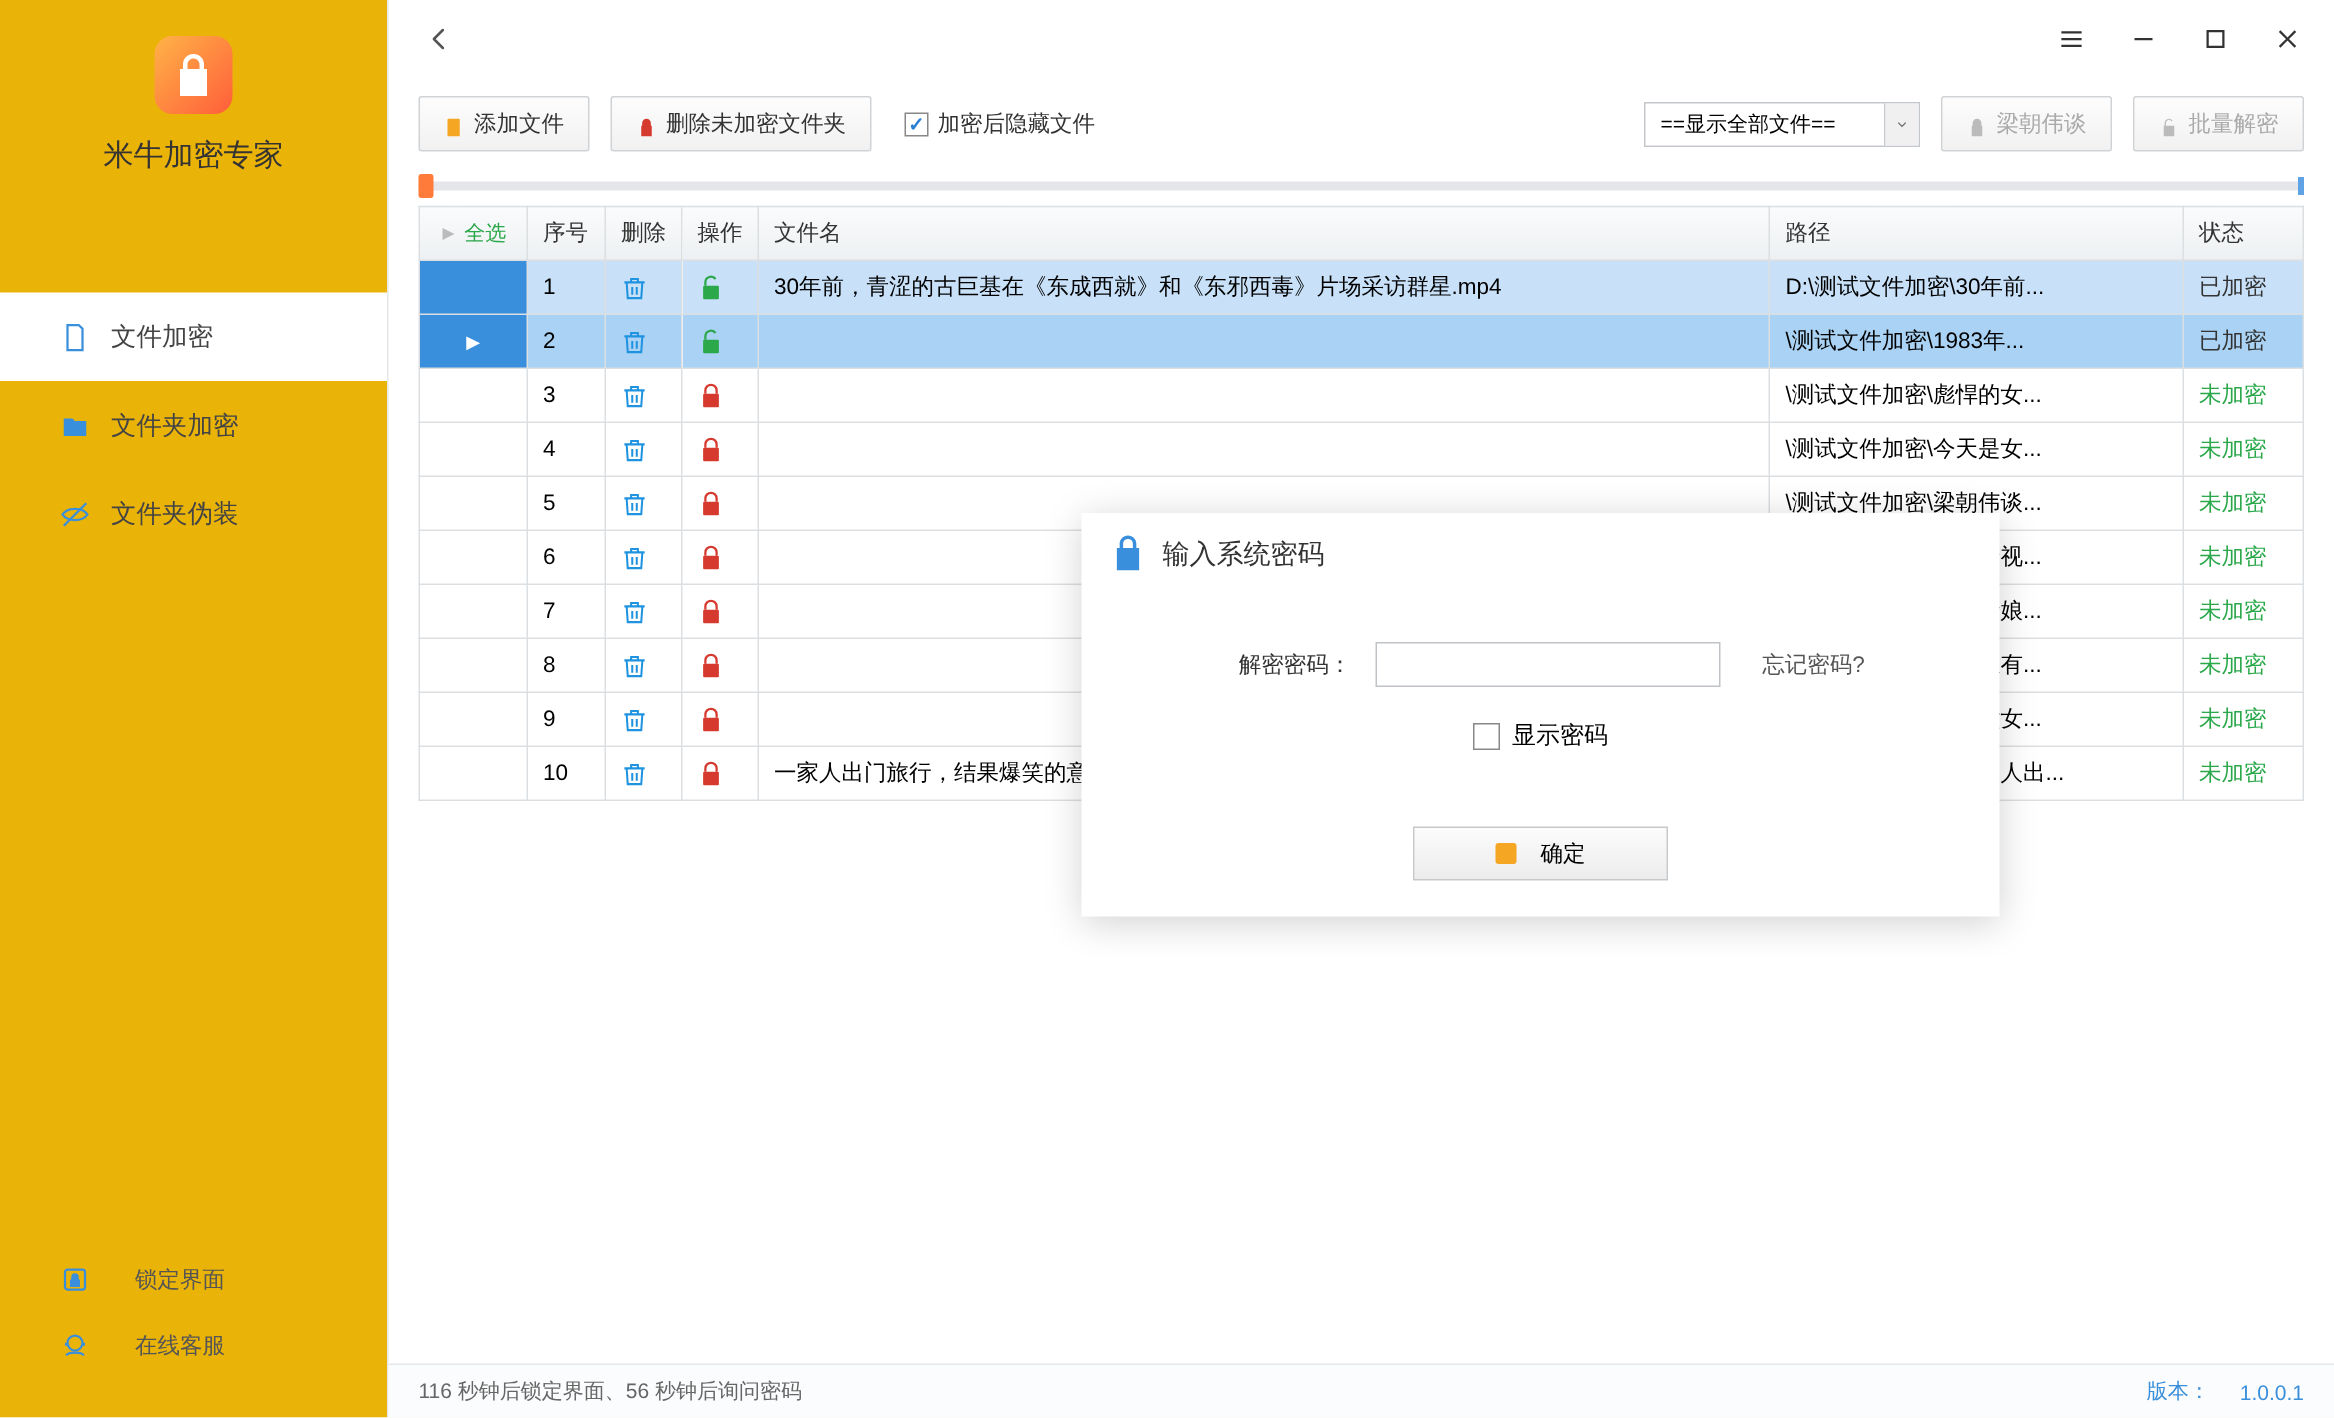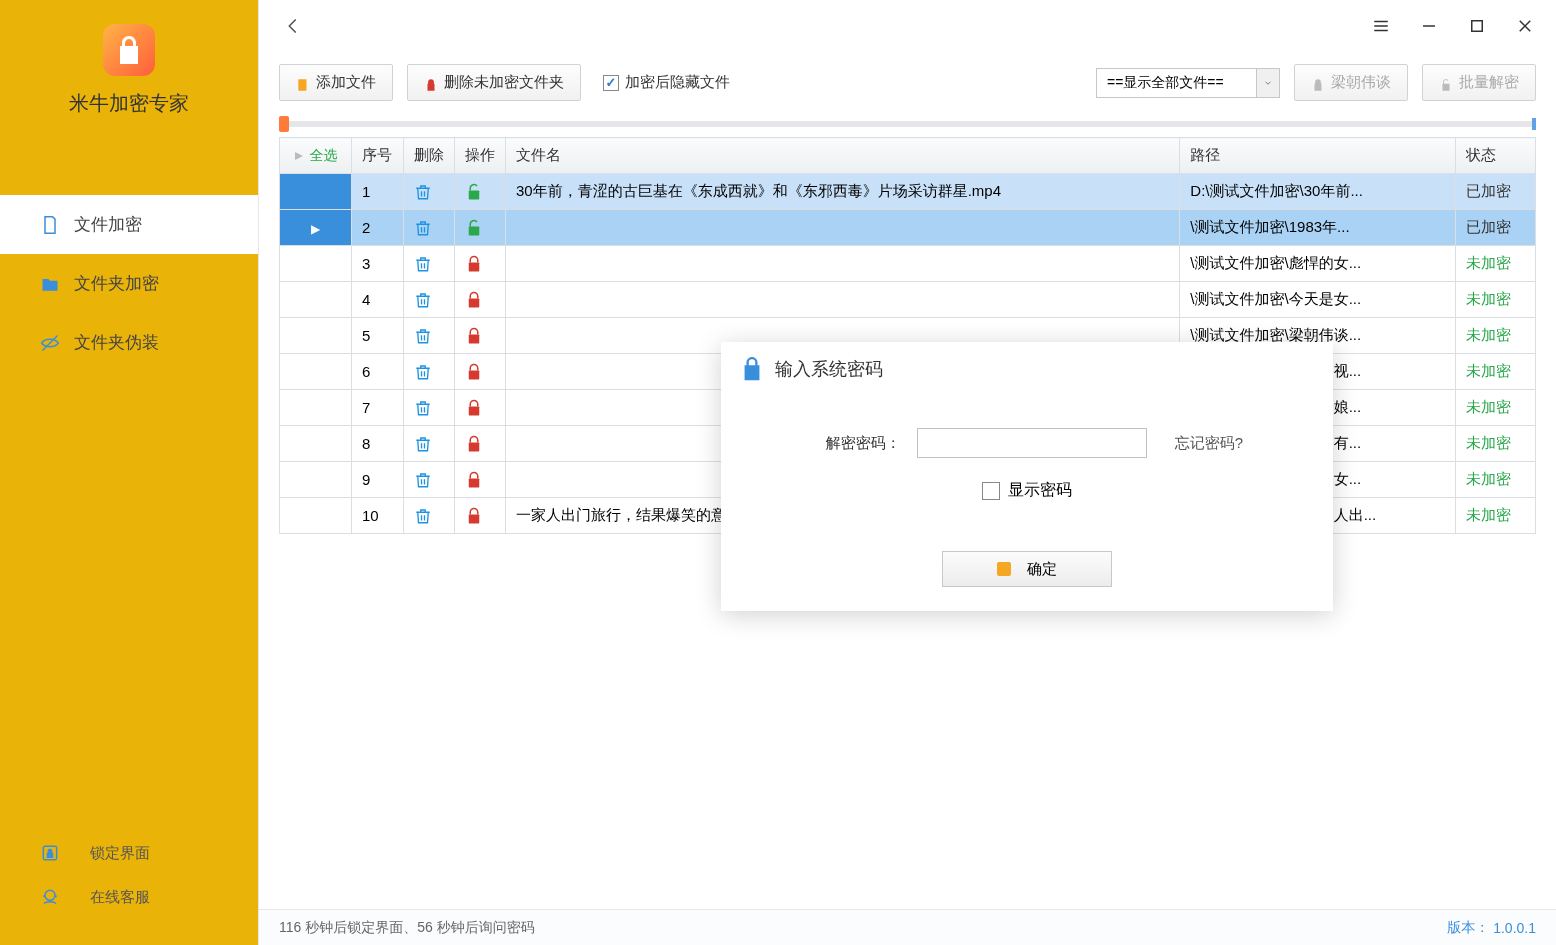--- a/index.html
+++ b/index.html
@@ -63,21 +63,21 @@
 tr.row-sel td.sel-col, tr.row-active td.sel-col { background: #3a8fdc; }
 .row-arrow { color: #fff; font-size: 12px; }
 .trash { color: #1f93e0; cursor: pointer; }
 .lock-green { color: #2aa84a; cursor: pointer; }
 .lock-red { color: #d63a2e; cursor: pointer; }
 .stat-enc { color: #333; }
 .stat-unenc { color: #2aa84a; }
 
 
 .status-bar { height: 36px; display: flex; align-items: center; padding: 0 20px; font-size: 14px; color: #666; border-top: 1px solid #e5e8eb; background: #fbfcfd; }
-.status-bar .right { margin-left: auto; display: flex; align-items: center; gap: 4px; }
+.status-bar .right { margin-left: auto; display: flex; align-items: center; gap: 20px; }
 .version-label { color: #3a8fdc; }
 
 
 .dialog { position: absolute; left: 462px; top: 302px; width: 612px; background: #fff; box-shadow: 0 4px 24px rgba(0,0,0,.18); z-index: 100; margin-top: 40px; }
 .dialog-header { display: flex; align-items: center; gap: 10px; padding: 14px 18px; font-size: 18px; color: #333; }
 .dialog-body { padding: 32px 40px 20px 40px; }
 .form-row { display: flex; align-items: center; gap: 16px; margin-bottom: 22px; justify-content: center; }
 .form-row label { font-size: 15px; color: #333; width: 90px; text-align: right; }
 .form-row input[type=password] { width: 230px; height: 30px; border: 1px solid #bfc3c7; padding: 4px 8px; }
 .forgot { color: #555; cursor: pointer; font-size: 15px; margin-left: 12px; }

